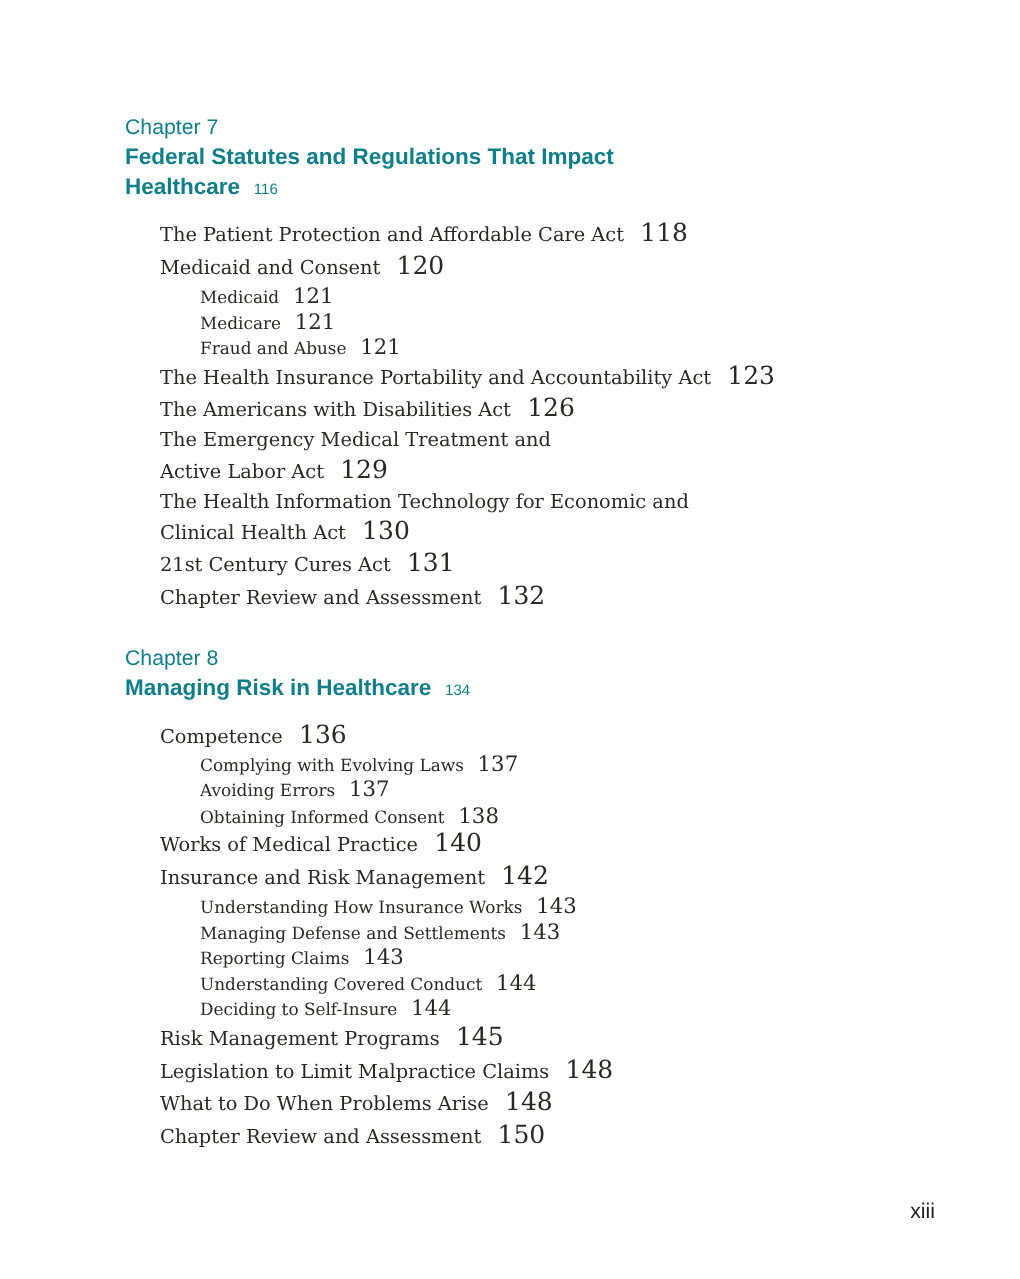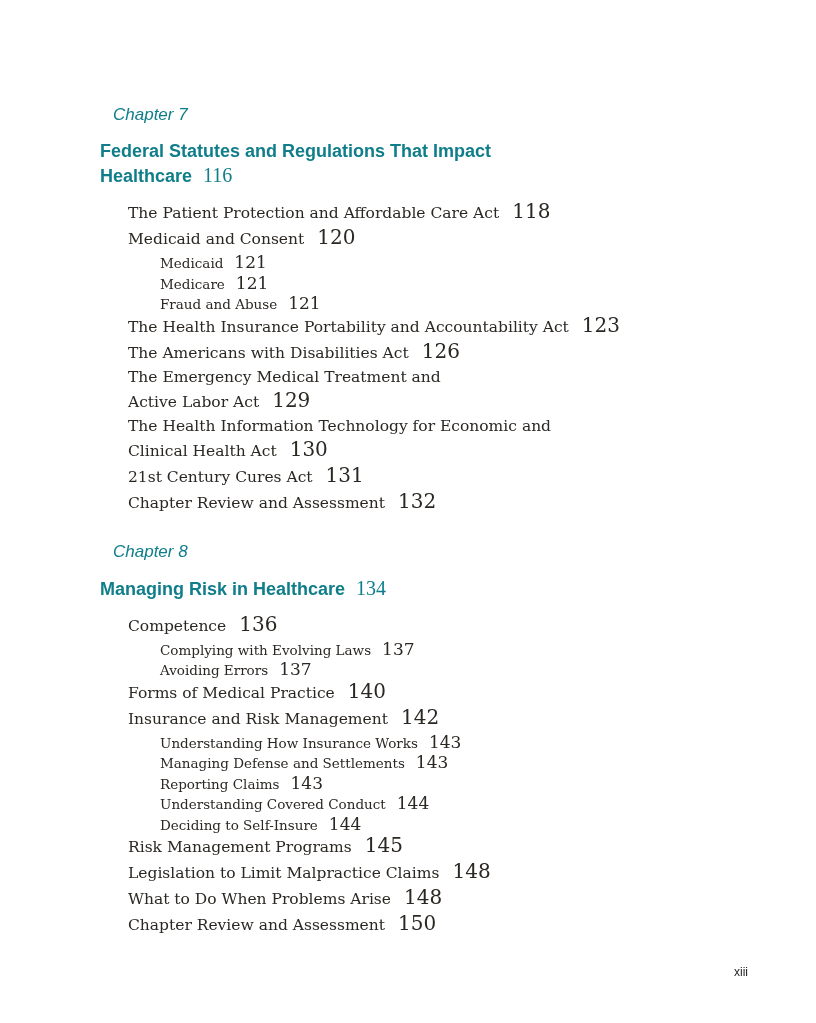--- a/index.html
+++ b/index.html
@@ -24,36 +24,35 @@
     left: 100px; top: 90px;
     width: 640px;
   }
   .chapter + .chapter { margin-top: 27px; }
   .ch-label {
     font-family: "Liberation Sans", sans-serif;
     font-weight: 400;
     font-size: 17px;
     line-height: 23px;
     color: var(--accent);
-    margin: 13px;
-    font-style: italic;
+    margin: 0;
   }
   .ch-title {
     font-family: "Liberation Sans", sans-serif;
     font-weight: 700;
     font-size: 18px;
     line-height: 24px;
     color: var(--accent);
     margin: 0;
     max-width: 460px;
   }
   .ch-title .pg {
-    font-family: Liberation Serif, serif;
+    font-family: Liberation Sans, sans-serif;
     font-weight: 400;
-    font-size: 20px;
+    font-size: 12px;
     color: var(--accent);
     margin-left: 11px;
     white-space: nowrap;
   }
   .entries { margin: 13px 0 0 28px; }
   .entry {
     font-size: 15.5px;
     line-height: 20px;
     margin: 0 0 4px 0;
     color: var(--ink);
@@ -70,21 +69,21 @@
   }
   .entry.l2 .pg { font-size: 17px; margin-left: 11px; }
   .entry.cont {
     margin-top: -1px;
   }
   .footer {
     position: absolute;
     right: 68px;
     bottom: 44px;
     font-family: "Liberation Sans", sans-serif;
-    font-size: 12px;
+    font-size: 17px;
     color: #231f20;
   }
 </style>
 </head>
 <body>
 
 <div class="page">
   <div class="content" id="toc-root">
   <section class="chapter">
     <h2 class="ch-label">Chapter 7</h2>
@@ -106,21 +105,22 @@
         </div>
   </section>
 
   <section class="chapter">
     <h2 class="ch-label">Chapter 8</h2>
     <h1 class="ch-title"><span>Managing Risk in Healthcare</span><span class="pg">134</span></h1>
     <div class="entries">
           <div class="entry l1"><span>Competence</span><span class="pg">136</span></div>
           <div class="entry l2"><span>Complying with Evolving Laws</span><span class="pg">137</span></div>
           <div class="entry l2"><span>Avoiding Errors</span><span class="pg">137</span></div>
-          <div class="entry l1"><span>Forms of Medical Practice</span><span class="pg">140</span></div>
+          <div class="entry l2"><span>Obtaining Informed Consent</span><span class="pg">138</span></div>
+          <div class="entry l1"><span>Works of Medical Practice</span><span class="pg">140</span></div>
           <div class="entry l1"><span>Insurance and Risk Management</span><span class="pg">142</span></div>
           <div class="entry l2"><span>Understanding How Insurance Works</span><span class="pg">143</span></div>
           <div class="entry l2"><span>Managing Defense and Settlements</span><span class="pg">143</span></div>
           <div class="entry l2"><span>Reporting Claims</span><span class="pg">143</span></div>
           <div class="entry l2"><span>Understanding Covered Conduct</span><span class="pg">144</span></div>
           <div class="entry l2"><span>Deciding to Self-Insure</span><span class="pg">144</span></div>
           <div class="entry l1"><span>Risk Management Programs</span><span class="pg">145</span></div>
           <div class="entry l1"><span>Legislation to Limit Malpractice Claims</span><span class="pg">148</span></div>
           <div class="entry l1"><span>What to Do When Problems Arise</span><span class="pg">148</span></div>
           <div class="entry l1"><span>Chapter Review and Assessment</span><span class="pg">150</span></div>

